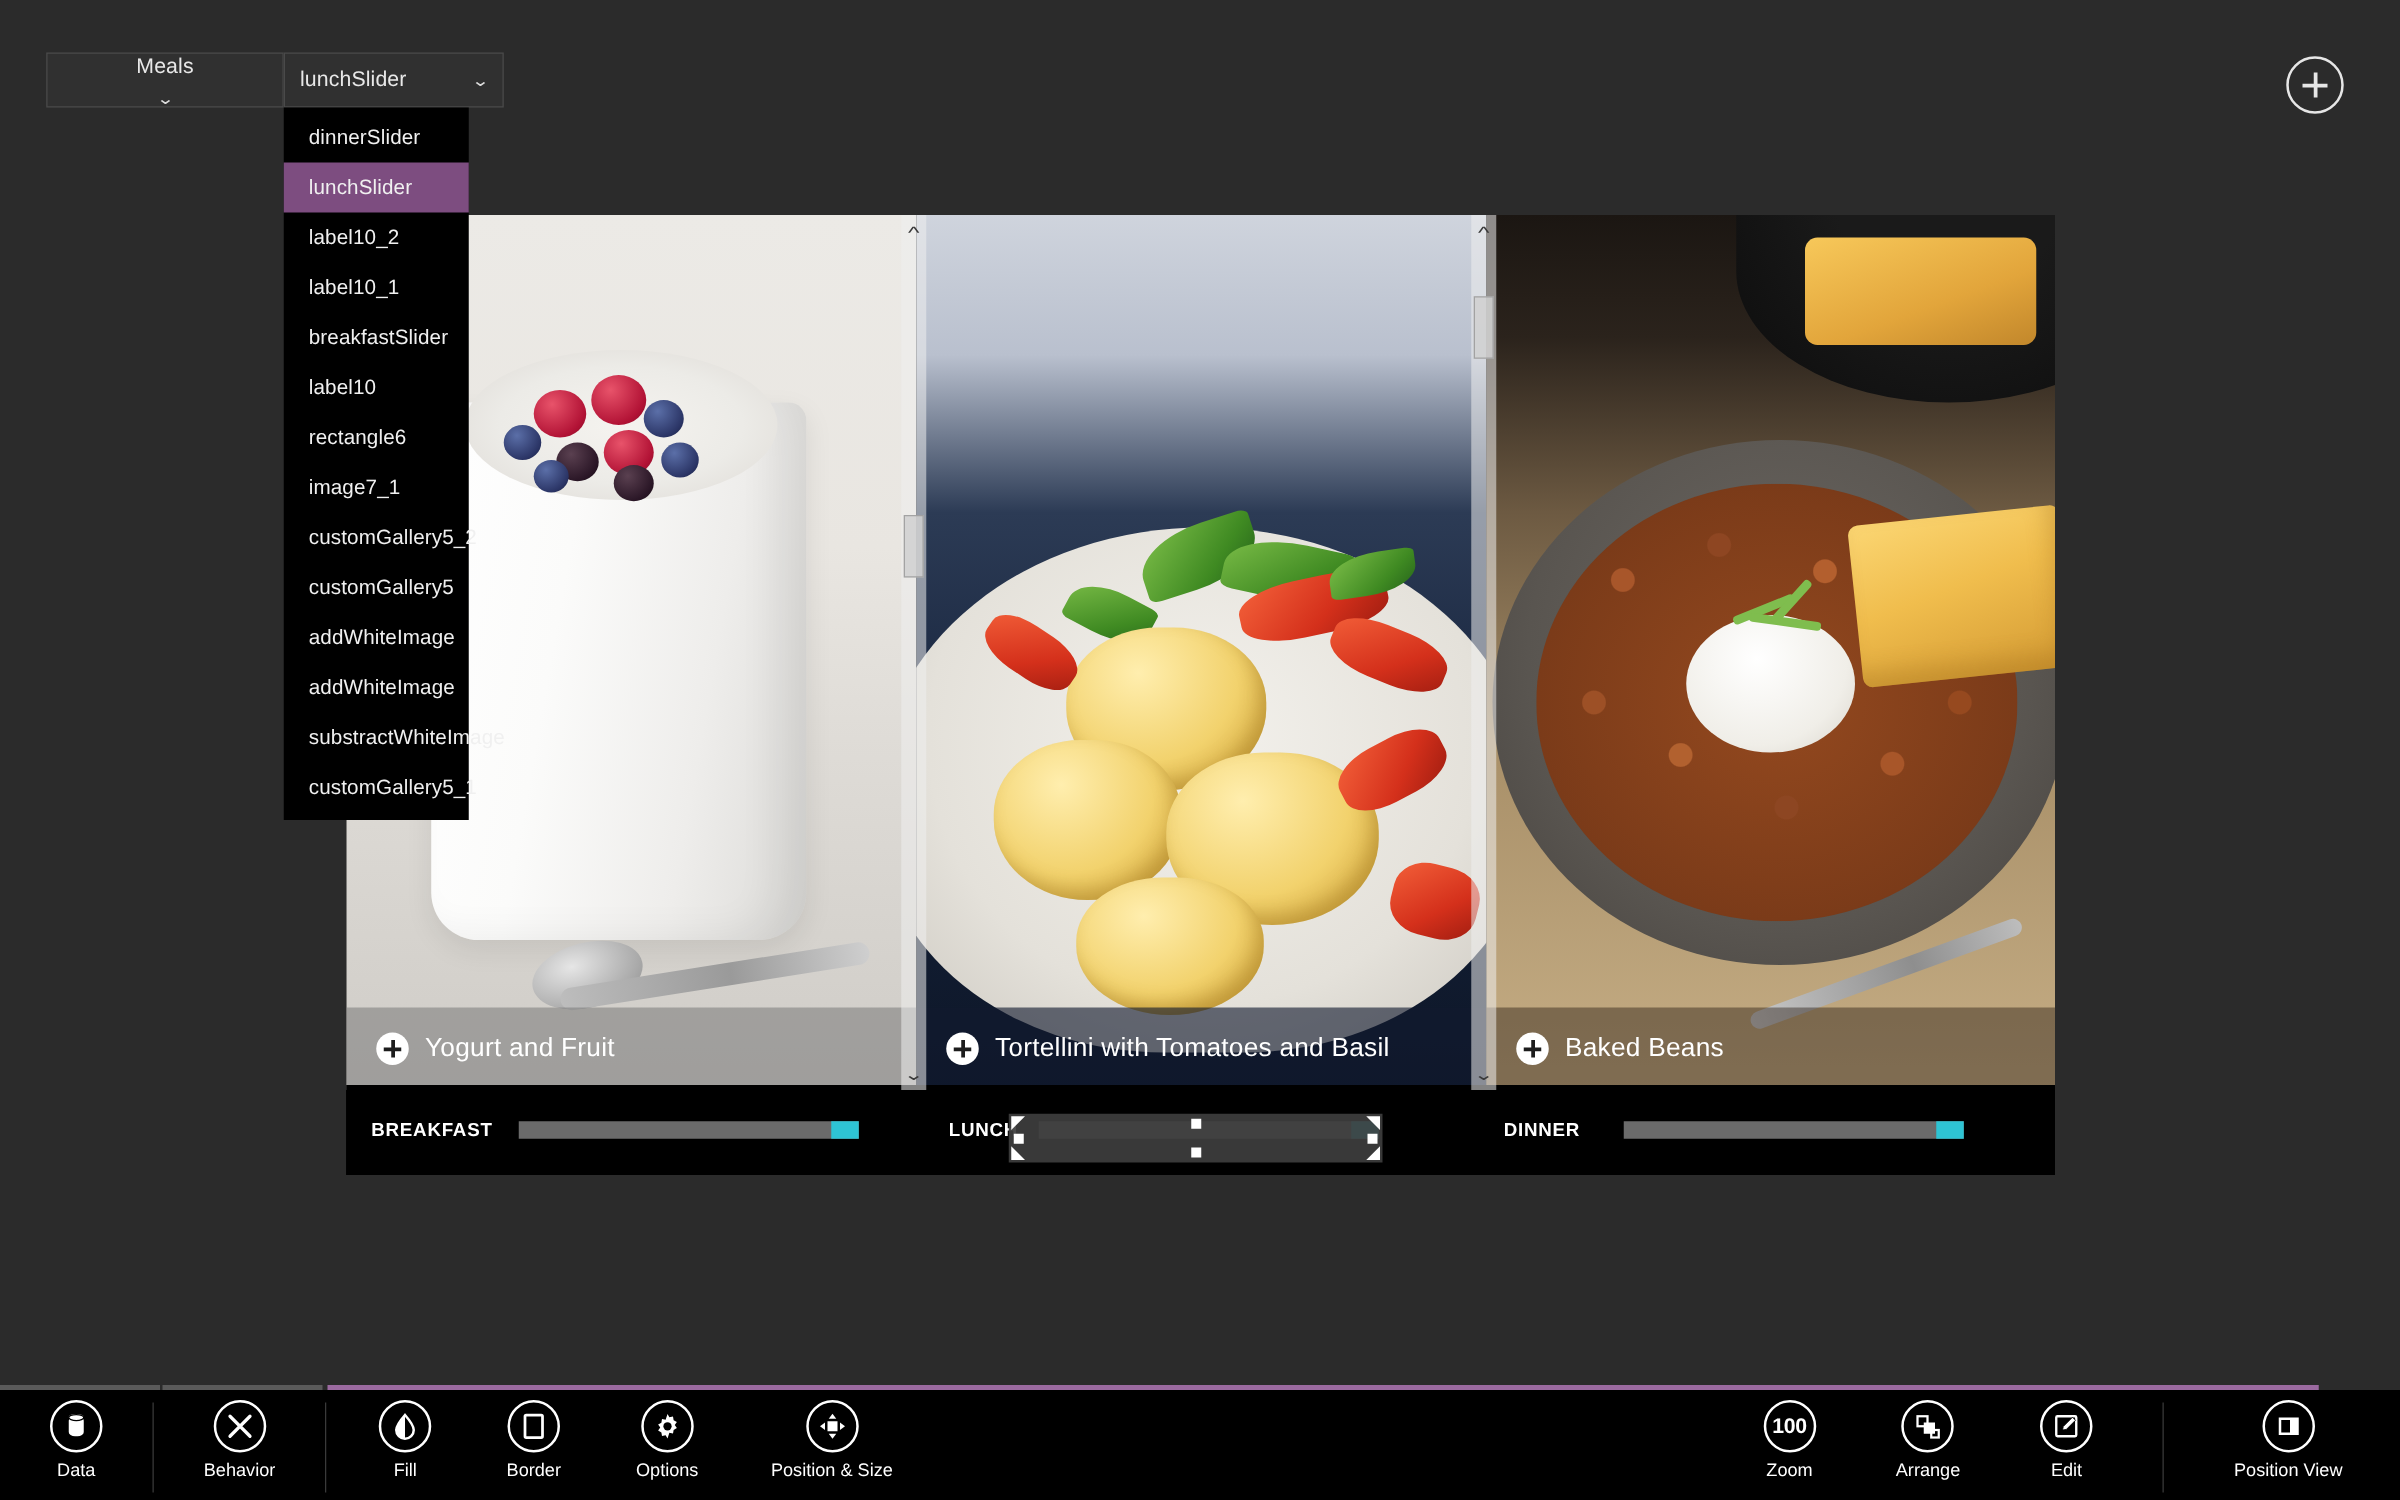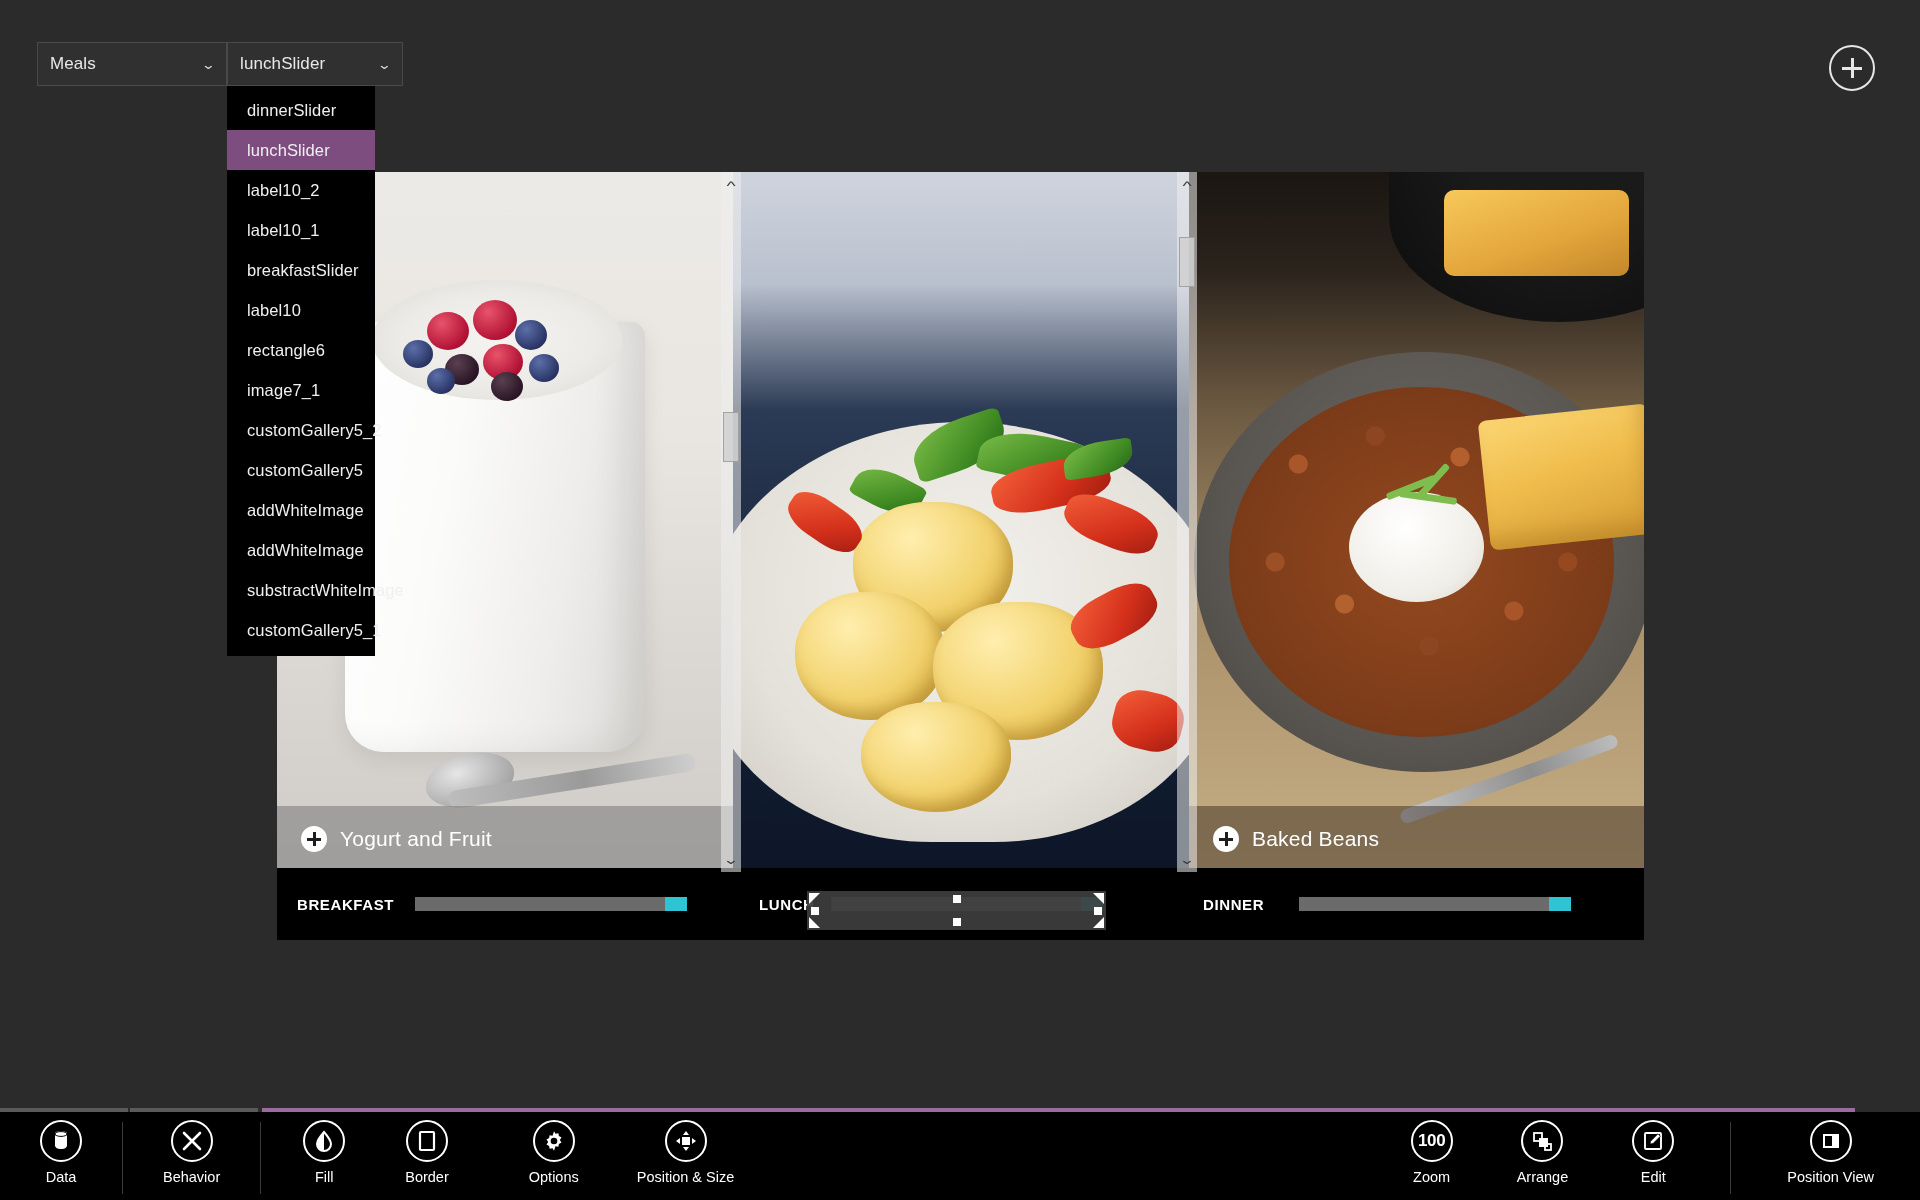--- a/index.html
+++ b/index.html
@@ -18,21 +18,21 @@
 
   .combo {
     position: absolute; height: 44px;
     background: #303030; border: 1px solid #4a4a4a;
     display: flex; align-items: center; padding: 0 12px;
     font-size: 17px; color: #e8e8e8; cursor: pointer;
     letter-spacing: 0.1px;
   }
   .combo .lbl { flex: 1; }
   .combo .chev { font-size: 13px; color: #dcdcdc; line-height: 1; transform: scaleX(1.35); }
-  #combo-table { left: 37px; top: 42px; width: 190px; }
+  #combo-table { left: 37px; top: 42px; width: 190px; flex-direction: column; }
   #combo-object { left: 227px; top: 42px; width: 176px; border-color: #4a4a4a; }
 
   
   .dropdown {
     position: absolute; left: 227px; top: 86px; width: 148px;
     background: #000; z-index: 40;
     padding: 4px 0 6px 0;
   }
   .dd-item {
     height: 40px; display: flex; align-items: center;
@@ -360,20 +360,24 @@
           <div class="pep" style="left:330px;top:330px;width:96px;height:44px;transform:rotate(22deg);"></div>
           <div class="tort" style="left:120px;top:330px;width:160px;height:130px;"></div>
           <div class="tort" style="left:62px;top:420px;width:150px;height:128px;"></div>
           <div class="tort" style="left:200px;top:430px;width:170px;height:138px;"></div>
           <div class="tort" style="left:128px;top:530px;width:150px;height:110px;"></div>
           <div class="pep" style="left:52px;top:330px;width:80px;height:40px;transform:rotate(34deg);"></div>
           <div class="pep" style="left:336px;top:420px;width:90px;height:48px;transform:rotate(-28deg);"></div>
           <div class="basil" style="left:330px;top:270px;width:70px;height:34px;transform:rotate(-8deg);"></div>
           <div class="pep" style="left:380px;top:520px;width:70px;height:58px;transform:rotate(14deg);"></div>
         </div>
+        <div class="caption cap2">
+          <span class="plusglyph"></span>
+          <span>Tortellini with Tomatoes and Basil</span>
+        </div>
       </div>
 
       <div class="panel p3">
         <div class="photo ph3">
           <div class="bowl-top"></div>
           <div class="cornb-top"></div>
           <div class="dish"></div>
           <div class="beans"></div>
           <div class="cornb"></div>
           <div class="cream"></div>
@@ -481,21 +485,21 @@
 
     <div class="tool" style="margin-left: 60px;">
       <div class="circ">
         <svg class="ic" width="24" height="24" viewBox="0 0 24 24">
           <rect x="5" y="3" width="14" height="18" rx="1" fill="none" stroke="#fff" stroke-width="2.2"></rect>
         </svg>
       </div>
       <div class="tlabel">Border</div>
     </div>
 
-    <div class="tool" style="margin-left: 80px;">
+    <div class="tool" style="margin-left: 60px;">
       <div class="circ">
         <svg class="ic" width="24" height="24" viewBox="0 0 24 24">
           <path fill="#fff" d="M12 2.2l1.5 2.6 2.9-.6.5 2.9 2.6 1.5-1.7 2.4 1.7 2.4-2.6 1.5-.5 2.9-2.9-.6L12 21.8l-1.5-2.6-2.9.6-.5-2.9L4.5 15.4 6.2 13 4.5 10.6l2.6-1.5.5-2.9 2.9.6z"></path>
           <circle cx="12" cy="12" r="3.3" fill="#000"></circle>
         </svg>
       </div>
       <div class="tlabel">Options</div>
     </div>
 
     <div class="tool" style="margin-left: 58px;">

